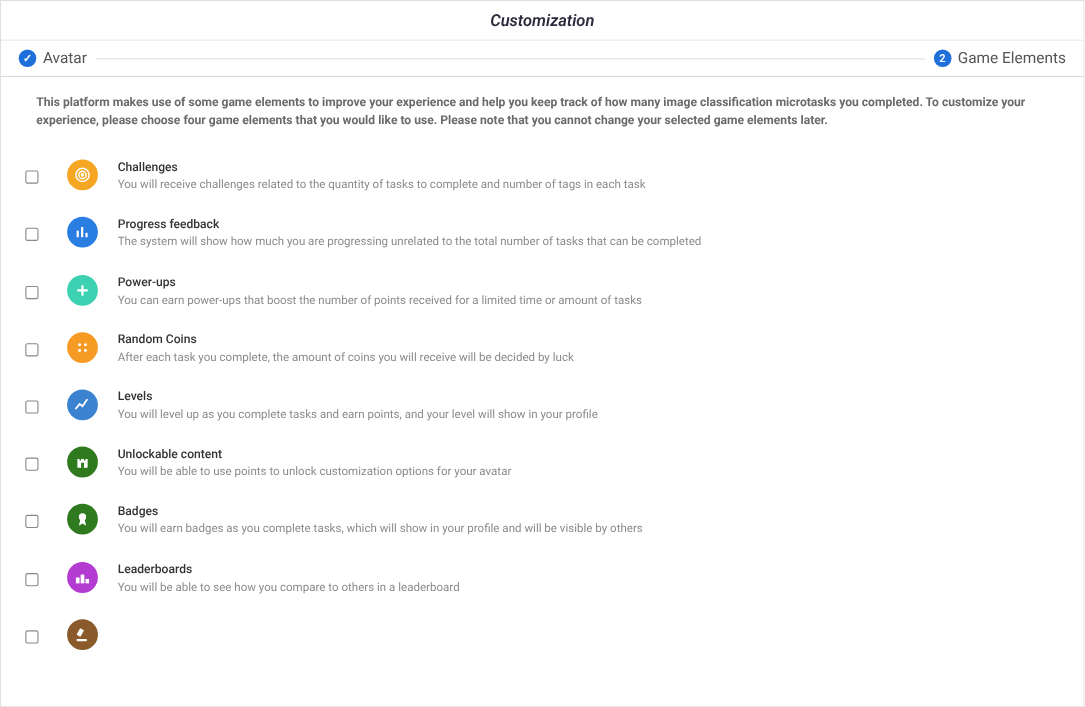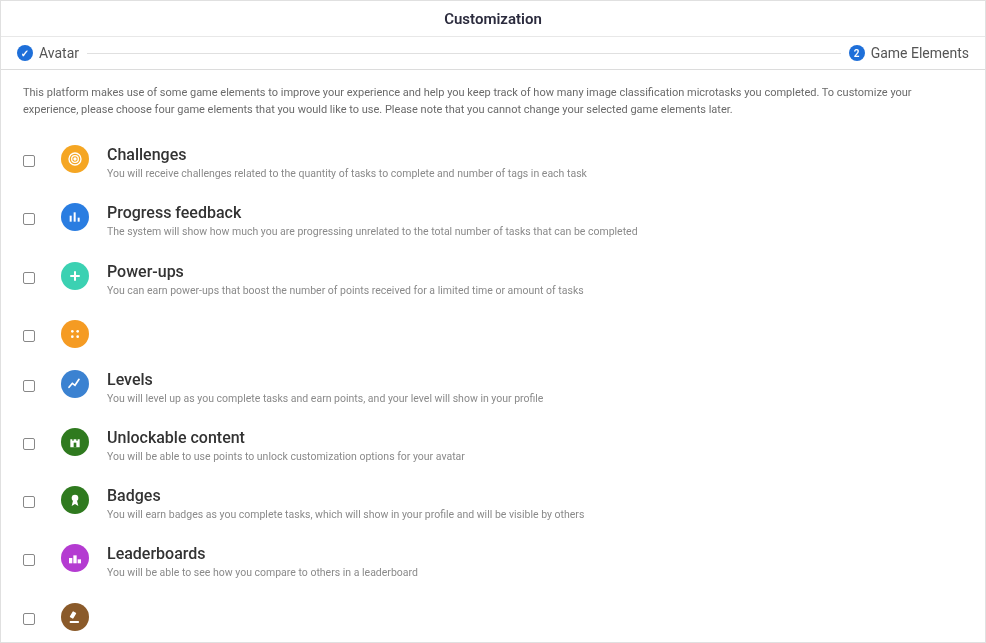--- a/index.html
+++ b/index.html
@@ -15,20 +15,21 @@
     border: 1px solid #e0e0e0;
     min-height: 643px;
   }
   .header-title {
     text-align: center;
     font-size: 15px;
     font-weight: 600;
     color: #2b2b3d;
     padding: 9px 0 8px 0;
     border-bottom: 1px solid #e8e8e8;
+    font-style: italic;
   }
   .stepper {
     display: flex;
     align-items: center;
     padding: 8px 16px;
     border-bottom: 1px solid #dcdcdc;
   }
   .step {
     display: flex;
     align-items: center;
@@ -50,24 +51,25 @@
     font-size: 14px;
     color: #555;
   }
   .step-line {
     flex: 1;
     height: 1px;
     background: #e0e0e0;
     margin: 0 8px;
   }
   .intro {
-    padding: 14px 16px 6px 22px;
+    padding: 14px 16px 6px 32px;
     font-size: 11px;
     line-height: 1.55;
     color: #6a6a6a;
+    font-weight: bold;
   }
   .options {
     padding: 10px 16px 0 16px;
   }
   .option-row {
     display: flex;
     align-items: flex-start;
     gap: 18px;
     padding: 11px 0 11px 6px;
   }
@@ -90,21 +92,21 @@
     height: 28px;
     border-radius: 50%;
     display: flex;
     align-items: center;
     justify-content: center;
     flex: 0 0 28px;
   }
   .option-icon svg { width: 16px; height: 16px; }
   .option-text { flex: 1; padding-top: 0; }
   .option-title {
-    font-size: 16px;
+    font-size: 11px;
     color: #333;
     font-weight: 500;
     margin-bottom: 2px;
   }
   .option-desc {
     font-size: 10.5px;
     color: #8a8a8a;
     line-height: 1.45;
   }
   
@@ -191,20 +193,24 @@
           <div class="option-checkbox"></div>
         </div>
         <div class="option-icon ic-random">
           <svg viewBox="0 0 24 24" fill="#fff">
             <circle cx="8" cy="8" r="2"></circle>
             <circle cx="16" cy="8" r="2"></circle>
             <circle cx="8" cy="16" r="2"></circle>
             <circle cx="16" cy="16" r="2"></circle>
           </svg>
         </div>
+        <div class="option-text">
+          <div class="option-title">Random Coins</div>
+          <div class="option-desc">After each task you complete, the amount of coins you will receive will be decided by luck</div>
+        </div>
       </div>
       <div class="option-row">
         <div class="option-checkbox-wrap">
           <div class="option-checkbox"></div>
         </div>
         <div class="option-icon ic-levels">
           <svg viewBox="0 0 24 24" fill="none" stroke="#fff" stroke-width="2.5" stroke-linecap="round">
             <path d="M3 17l5-6 4 3 6-9"></path>
           </svg>
         </div>

